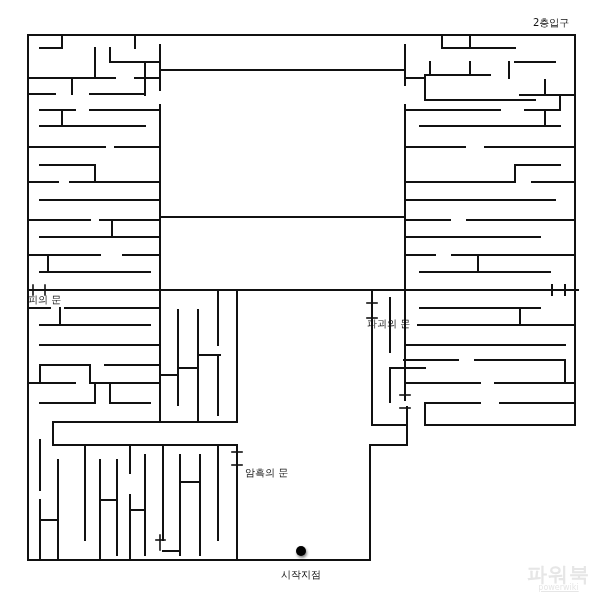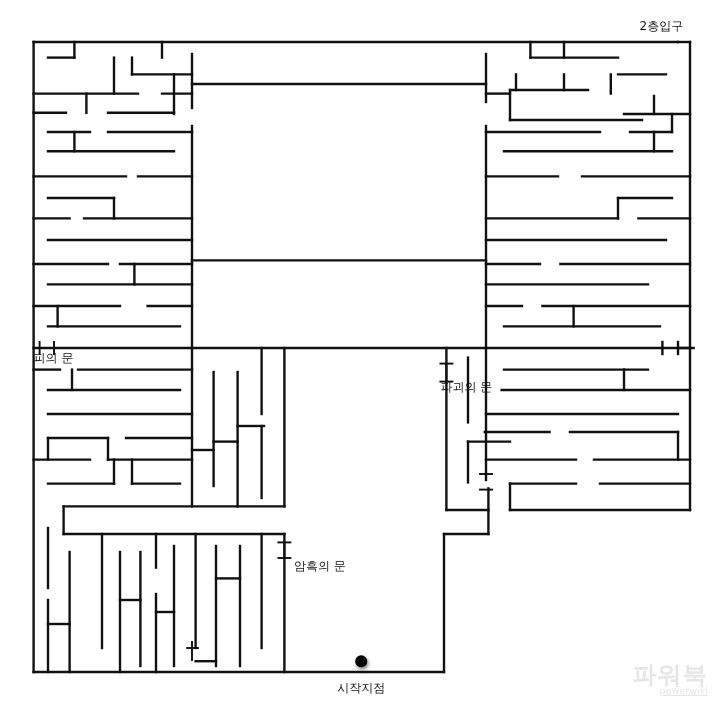--- a/index.html
+++ b/index.html
@@ -5,21 +5,21 @@
     html, body { margin: 0; padding: 0; background: #ffffff; }
     body { width: 600px; height: 600px; position: relative; overflow: hidden;
            font-family: "DejaVu Sans", sans-serif; }
     #maze { position: absolute; left: 0; top: 0; width: 600px; height: 600px; }
     #maze line { stroke: #111111; stroke-width: 2; stroke-linecap: square; }
     #maze line.door { stroke-width: 1.6; }
     .label { position: absolute; font-size: 10px; font-weight: normal; color: #111111;
              white-space: nowrap; line-height: 1; }
     .start-dot { position: absolute; width: 10px; height: 10px; border-radius: 50%;
                  background: #000; box-shadow: 1px 2px 3px rgba(0,0,0,0.5); }
-    .watermark { position: absolute; right: 10px; bottom: 20px; text-align: right;
+    .watermark { position: absolute; right: 10px; bottom: 8px; text-align: center;
                  color: #e6e6e6; line-height: 1; margin-left: 48px; }
     .watermark .wm-main { font-size: 20px; font-weight: bold; letter-spacing: 1px; }
     .watermark .wm-sub { font-size: 8px; text-decoration: underline; }
   </style>
 </head>
 <body>
 
 <svg id="maze" viewBox="0 0 600 600" xmlns="http://www.w3.org/2000/svg">
   <g id="walls">
       <line x1="28" y1="35" x2="565" y2="35"></line>

